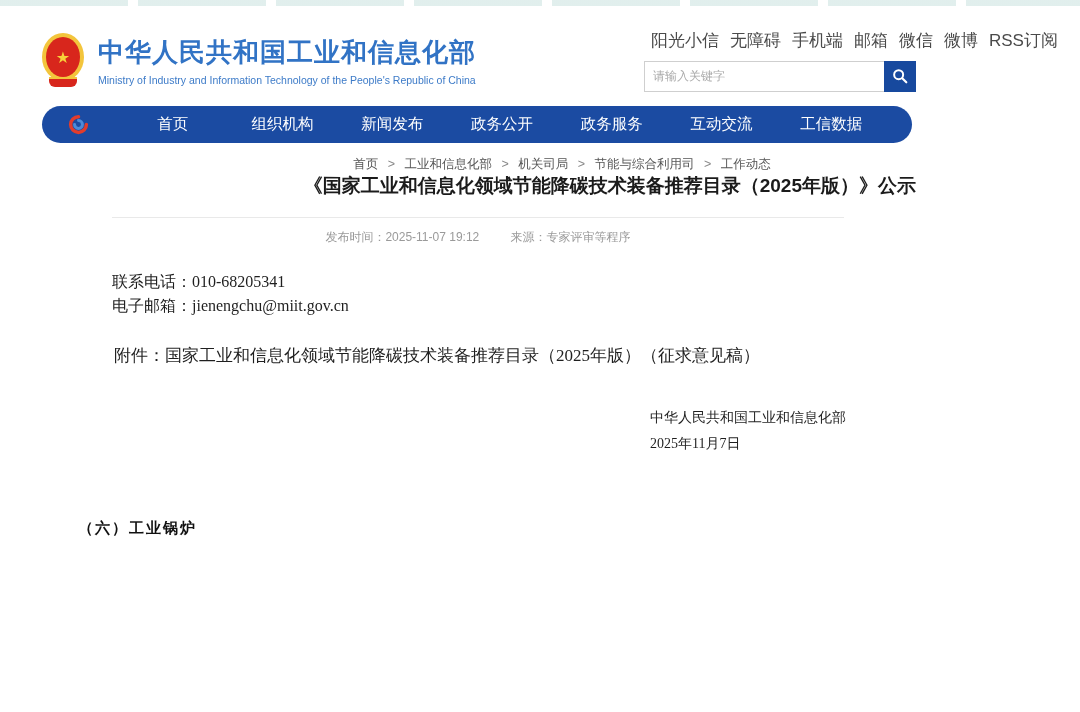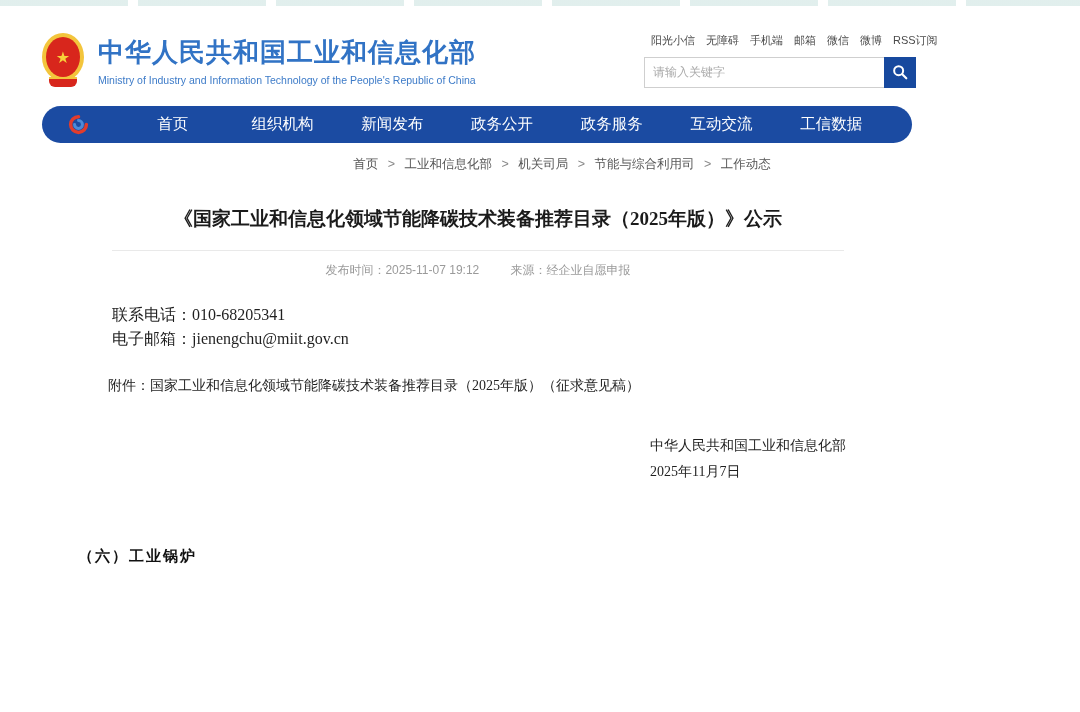--- a/index.html
+++ b/index.html
@@ -16,21 +16,21 @@
   .emblem { width:46px; height:54px; position:relative; flex:0 0 auto; }
   .emblem .ring { position:absolute; inset:0 2px 6px 2px; border-radius:50%; background:#f3c53c; }
   .emblem .core { position:absolute; inset:4px 6px 10px 6px; border-radius:50%; background:#d8261c;
     display:flex; align-items:center; justify-content:center; color:#f7d139; font-size:16px; }
   .emblem .base { position:absolute; left:9px; right:9px; bottom:0; height:10px; background:#d8261c;
     border-radius:0 0 6px 6px; border-top:2px solid #f3c53c; }
   .brand-text .cn { color:#3173c5; font-size:26px; font-weight:bold; letter-spacing:1px; }
   .brand-text .en { color:#3d7bc8; font-size:10.5px; margin-top:4px; }
 
   .header-right { width:272px; }
-  .top-links { display:flex; align-items:center; gap:11px; font-size:11px; color:#4a4a4a; white-space:nowrap;text-align:right; }
+  .top-links { display:flex; align-items:center; gap:11px; font-size:17px; color:#4a4a4a; white-space:nowrap;text-align:right; }
   .top-links a { color:#4a4a4a; text-decoration:none; cursor:pointer; }
   .assistant-dot { width:11px; height:11px; border-radius:50% 50% 50% 10%; background:#3a7bd0; display:inline-block;
     box-shadow:inset 2px 2px 0 #9cc4ef; margin-right:-4px; }
   .search-row { margin-top:9px; display:flex; }
   .search-input { flex:1; height:31px; border:1px solid #cfcfcf; border-right:none; padding:0 8px;
     font-size:12px; color:#333; outline:none; }
   .search-input::placeholder { color:#aaa; }
   .search-btn { width:32px; height:31px; background:#17499e; border:none; display:flex;
     align-items:center; justify-content:center; cursor:pointer; }
 
@@ -40,30 +40,30 @@
   .nav-logo { width:50px; display:flex; align-items:center; }
   .nav-item { flex:1; text-align:center; color:#fff; font-size:15.5px; cursor:pointer; white-space:nowrap; }
 
   
   .breadcrumb { margin:13px 0 0 44px; font-size:12.5px; color:#666;text-align:center; }
   .breadcrumb a { color:#555; text-decoration:none; cursor:pointer; }
   .crumb-sep { margin:0 6px; color:#888; }
 
   
   .article { margin-left:40px; width:876px; }
-  .article-title { margin-top:33px; text-align:center; font-size:19px; font-weight:bold; color:#1b1b1b;font-family:Liberation Serif, serif; }
+  .article-title { text-align:right; font-size:19px; font-weight:bold; color:#1b1b1b; }
   .title-divider { margin:18px auto 0; width:732px; border-top:1px solid #e9e9e9; }
   .article-meta { margin-top:11px; text-align:center; font-size:12px; color:#9a9a9a; }
   .article-meta span { margin:8px 14px; }
 
   .doc { font-family:"Liberation Serif","DejaVu Serif",serif; color:#1f1f1f; }
   .para { margin:40px 42px 0 40px; font-size:14px; line-height:28px; text-indent:2em; text-align:justify; }
   .contact-block { margin:24px 0 0 40px; line-height:24px; font-size:16px; }
   .contact-line { text-indent:2em; }
-  .attachment-line { margin:26px 0 0 40px; text-indent:2em; font-size:14px; }
+  .attachment-line { margin:26px 0 0 40px; text-indent:2em; font-size:17px; }
   .signature { margin:38px 70px 0 0; float:right; text-align:left; font-size:14px; line-height:26px; }
   .clear { clear:both; }
 
   
   .table-section { margin:62px 0 0 62px; width:838px; font-family:"Liberation Serif","DejaVu Serif",serif; }
   .section-heading { margin-left:16px; font-size:15px; font-weight:bold; color:#111; letter-spacing:2px; }
 </style>
 </head>
 <body>
 
@@ -133,21 +133,21 @@
   <a>节能与综合利用司</a>
   <span class="crumb-sep">&gt;</span>
   <a>工作动态</a>
 </div>
 
 <div class="article">
   <div class="article-title">《国家工业和信息化领域节能降碳技术装备推荐目录（2025年版）》公示</div>
   <div class="title-divider"></div>
   <div class="article-meta">
     <span>发布时间：2025-11-07 19:12</span>
-    <span>来源：经企业自愿申报</span>
+    <span>来源：专家评审等程序</span>
   </div>
 
   <div class="doc">
 
     <div class="contact-block">
       <div class="contact-line">联系电话：010-68205341</div>
       <div class="contact-line">电子邮箱：jienengchu@miit.gov.cn</div>
     </div>
 
     <div class="attachment-line">附件：国家工业和信息化领域节能降碳技术装备推荐目录（2025年版）（征求意见稿）</div>

